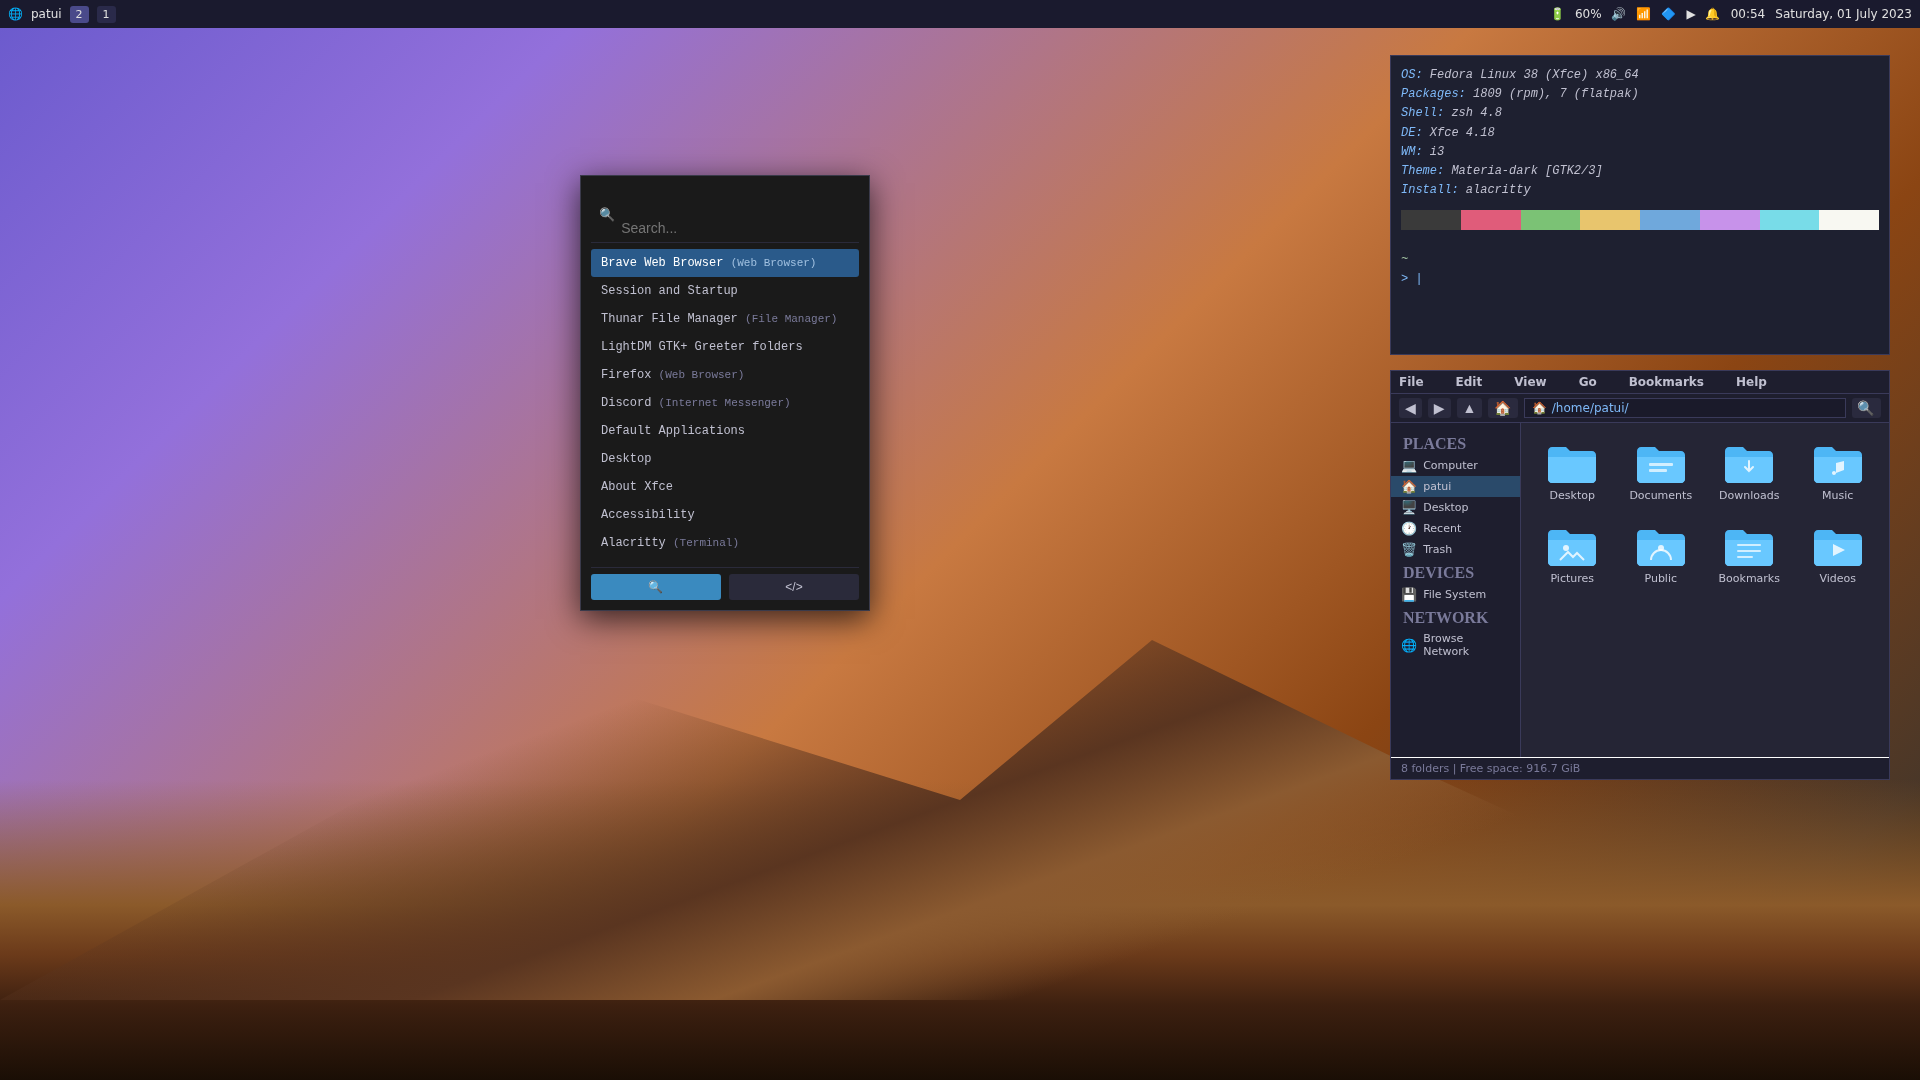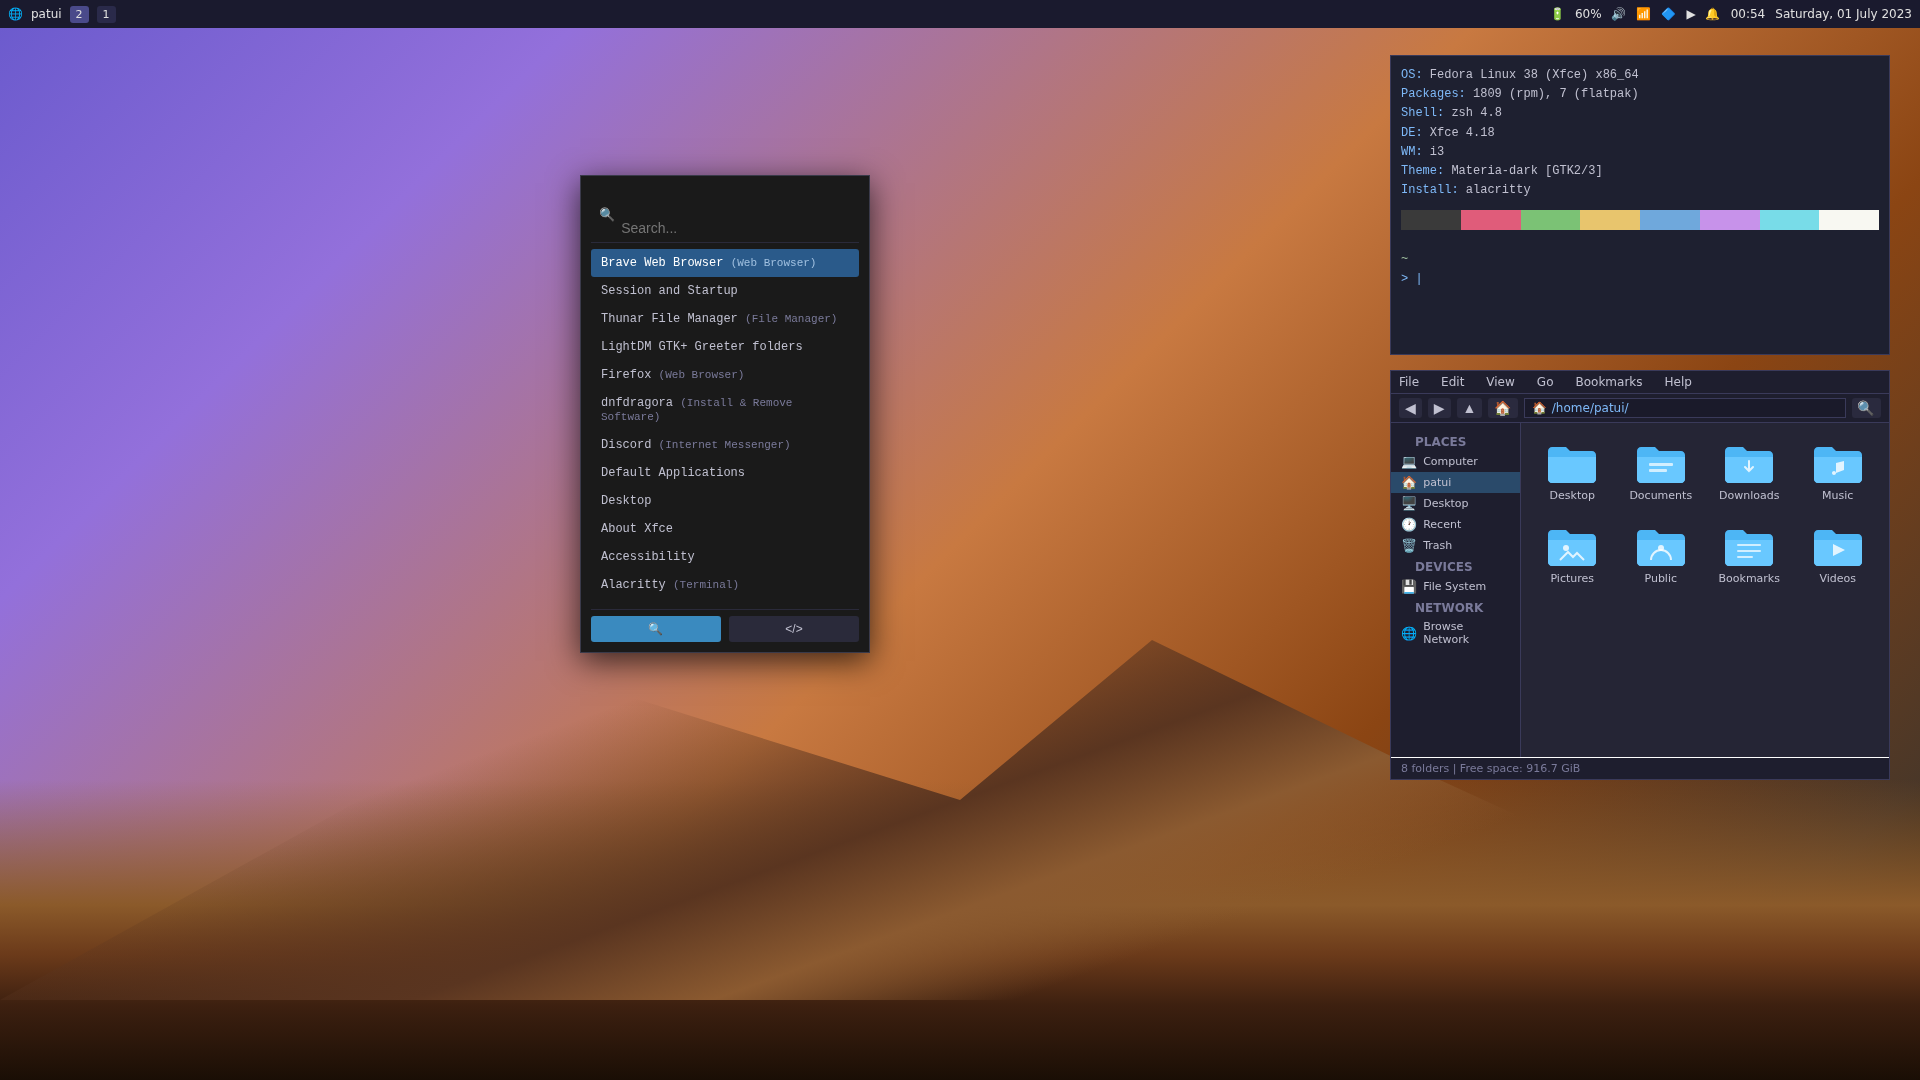--- a/index.html
+++ b/index.html
@@ -65,20 +65,21 @@
       background: #1e2030;
       border: 1px solid #3a3a5a;
       z-index: 10;
     }
     #terminal-content {
       padding: 10px;
       font-family: 'Courier New', monospace;
       font-size: 12px;
       color: #c0c0d0;
       line-height: 1.6;
+      font-style: italic;
     }
     #terminal-content .key { color: #7eb8f7; }
     #terminal-content .val { color: #c0c0d0; }
     #color-swatches {
       display: flex;
       margin-top: 10px;
       height: 20px;
     }
     .swatch { flex: 1; height: 20px; }
     #terminal-prompt {
@@ -98,24 +99,25 @@
       background: #252535;
       border: 1px solid #3a3a5a;
       z-index: 10;
       display: flex;
       flex-direction: column;
     }
     #fm-menubar {
       display: flex;
       background: #1e1e2e;
       padding: 4px 8px;
-      gap: 22px;
+      gap: 32px;
       font-size: 12px;
       color: #c0c0d0;
       border-bottom: 1px solid #3a3a5a;
+      font-weight: bold;
     }
     #fm-toolbar {
       display: flex;
       align-items: center;
       background: #1e1e2e;
       padding: 4px 8px;
       gap: 6px;
       border-bottom: 1px solid #3a3a5a;
     }
     .fm-nav-btn {
@@ -146,25 +148,26 @@
     #fm-sidebar {
       width: 130px;
       background: #1e1e2e;
       border-right: 1px solid #3a3a5a;
       overflow-y: auto;
       padding: 8px 0;
       font-size: 11px;
       color: #c0c0d0;
     }
     .fm-sidebar-section-label {
-      padding: 4px 24px 2px;
-      font-size: 12px;
+      padding: 4px 12px 2px;
+      font-size: 16px;
       color: #7a7a9a;
       font-weight: bold;
       text-transform: uppercase;
+      font-family: Liberation Serif, serif;
     }
     .fm-sidebar-item {
       display: flex;
       align-items: center;
       gap: 6px;
       padding: 3px 10px;
       cursor: pointer;
     }
     .fm-sidebar-item.active { background: #2a4a6a; }
     .fm-sidebar-icon { font-size: 13px; }
@@ -491,21 +494,20 @@
     <span id="launcher-search-icon">🔍</span>
     <input id="launcher-search-input" type="text" placeholder="Search..." style="">
   </div>
   <div id="launcher-items">
 
   <div class="launcher-item highlighted"><span style="font-family:'Courier New',monospace">Brave Web Browser <span class="app-type">(Web Browser)</span></span></div>
       <div class="launcher-item"><span style="font-family:'Courier New',monospace">Session and Startup</span></div>
       <div class="launcher-item"><span style="font-family:'Courier New',monospace">Thunar File Manager <span class="app-type">(File Manager)</span></span></div>
       <div class="launcher-item"><span style="font-family:'Courier New',monospace">LightDM GTK+ Greeter folders</span></div>
       <div class="launcher-item"><span style="font-family:'Courier New',monospace">Firefox <span class="app-type">(Web Browser)</span></span></div>
-      <div class="launcher-item"><span style="font-family:'Courier New',monospace">dnfdragora <span class="app-type">(Install &amp; Remove Software)</span></span></div>
       <div class="launcher-item"><span style="font-family:'Courier New',monospace">Discord <span class="app-type">(Internet Messenger)</span></span></div>
       <div class="launcher-item"><span style="font-family:'Courier New',monospace">Default Applications</span></div>
       <div class="launcher-item"><span style="font-family:'Courier New',monospace">Desktop</span></div>
       <div class="launcher-item"><span style="font-family:'Courier New',monospace">About Xfce</span></div>
       <div class="launcher-item"><span style="font-family:'Courier New',monospace">Accessibility</span></div>
       <div class="launcher-item"><span style="font-family:'Courier New',monospace">Alacritty <span class="app-type">(Terminal)</span></span></div>
     </div>
   <div id="launcher-footer">
     <button class="launcher-btn launcher-btn-search">🔍</button>
     <button class="launcher-btn launcher-btn-run">&lt;/&gt;</button>

